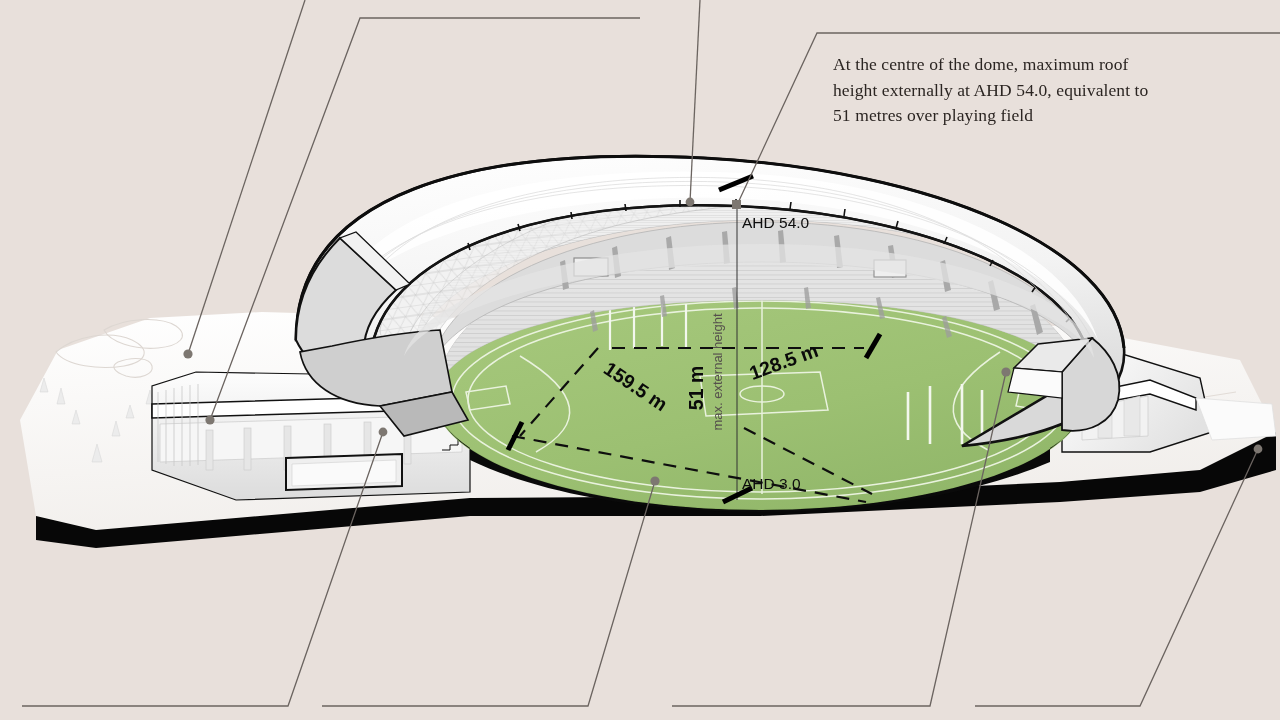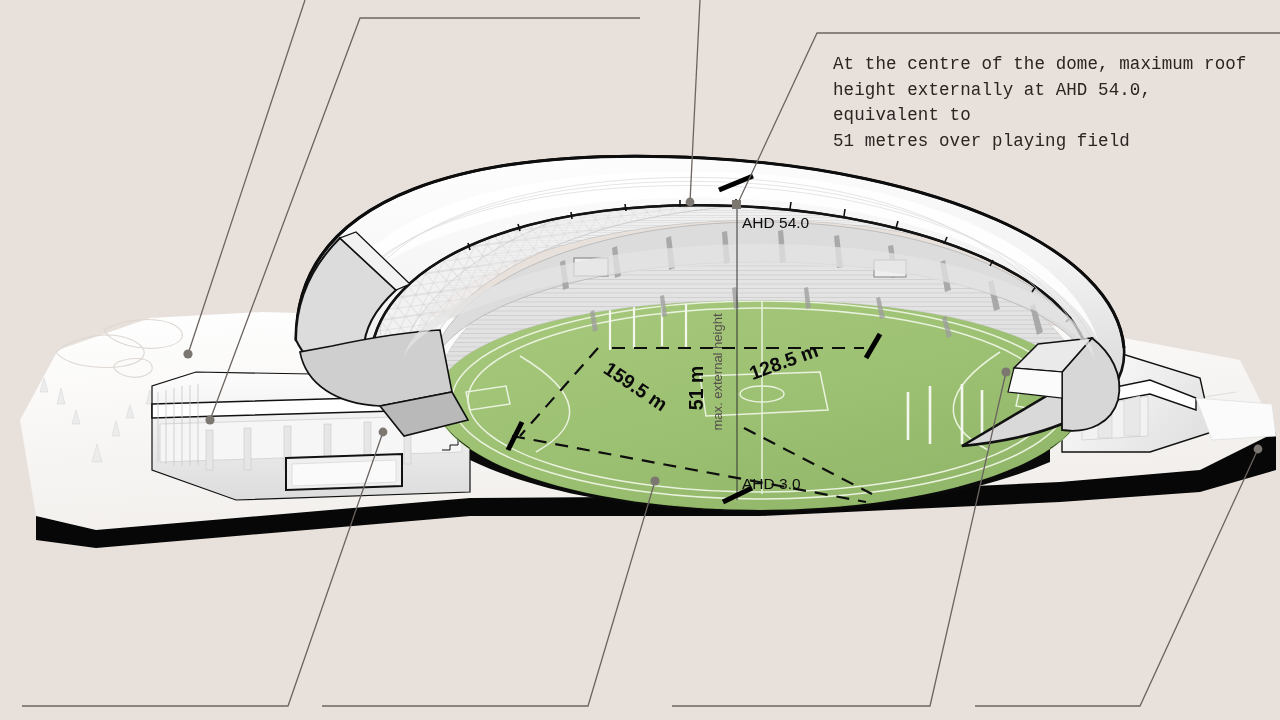--- a/index.html
+++ b/index.html
@@ -6,21 +6,21 @@
   body{
     width:1280px;height:720px;overflow:hidden;
     background:#e8e0db;
     font-family:"Liberation Sans", sans-serif;
   }
   #stage{position:relative;width:1280px;height:720px;background:#e8e0db;}
   #scene{position:absolute;inset:0;width:1280px;height:720px;}
   .callout{
     position:absolute;
     left:833px;top:52px;width:420px;
-    font-family:Liberation Mono, monospace;
+    font-family:Liberation Serif, serif;
     font-size:17.5px;line-height:25.5px;
     color:#2b2522;letter-spacing:.1px;
     white-space:pre-line;
   }
 </style>
 </head>
 <body>
 
 <div id="stage">
 

